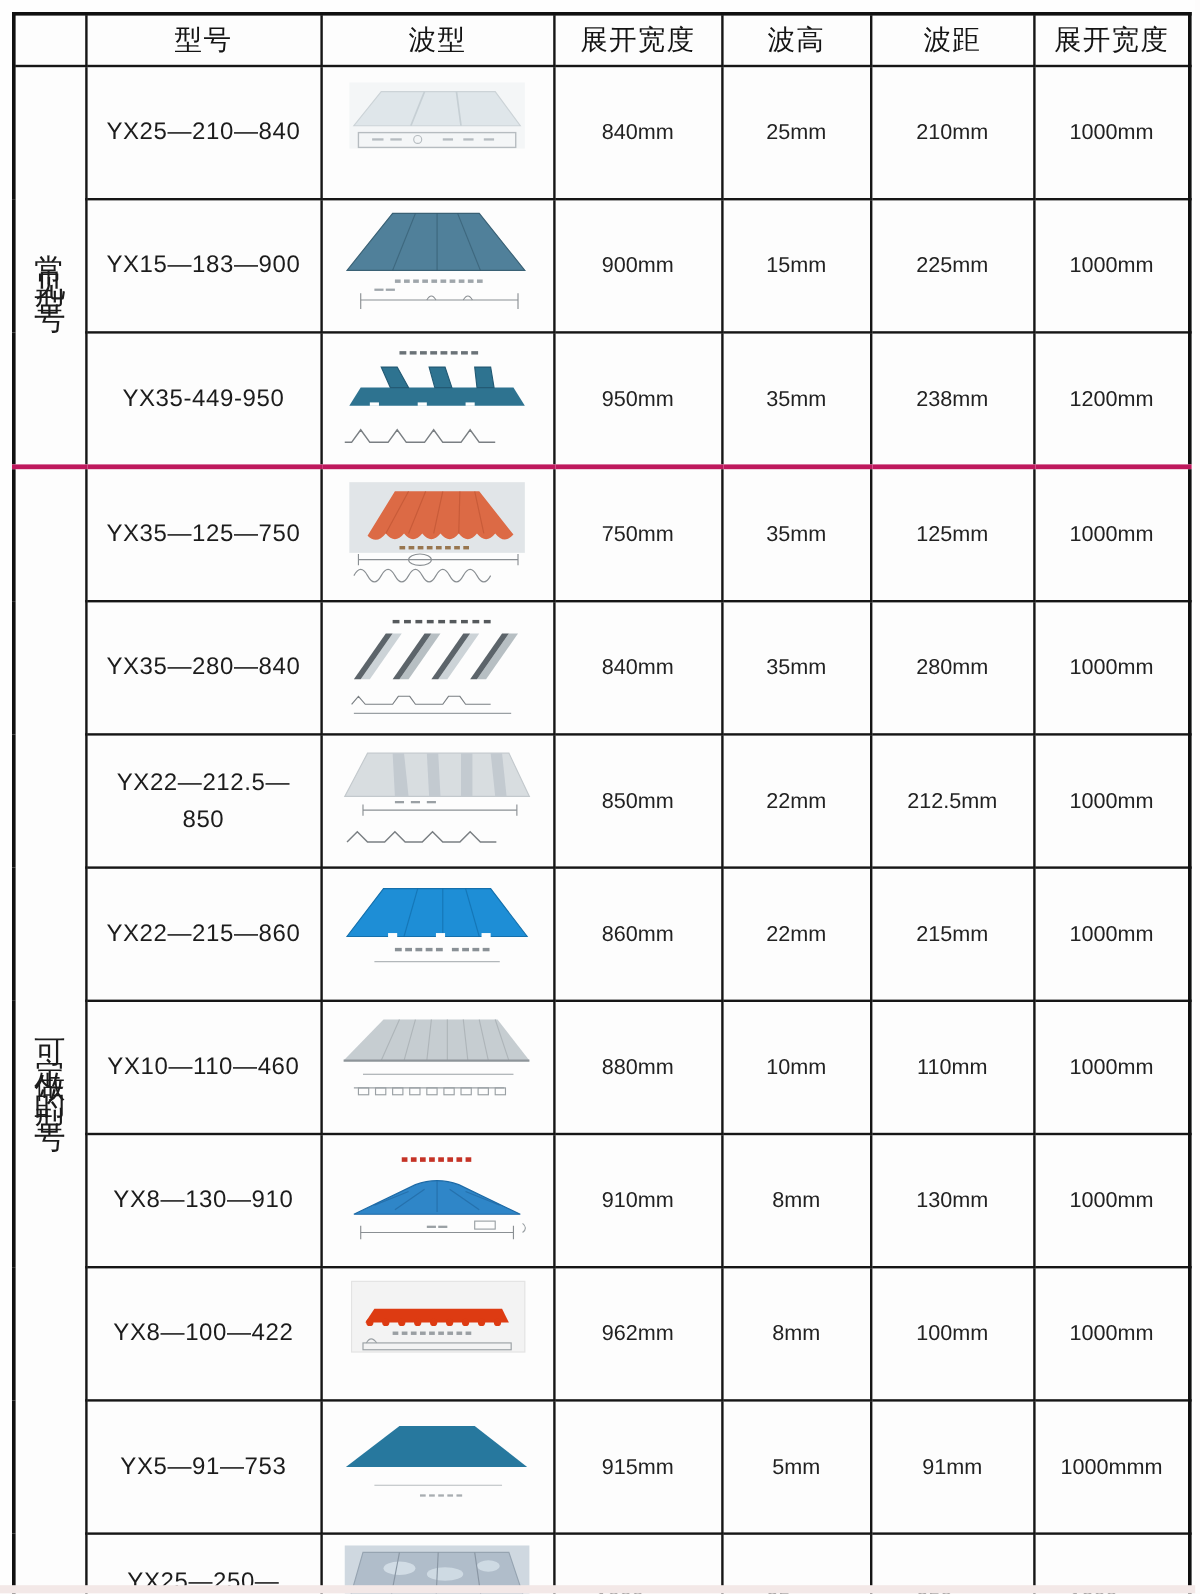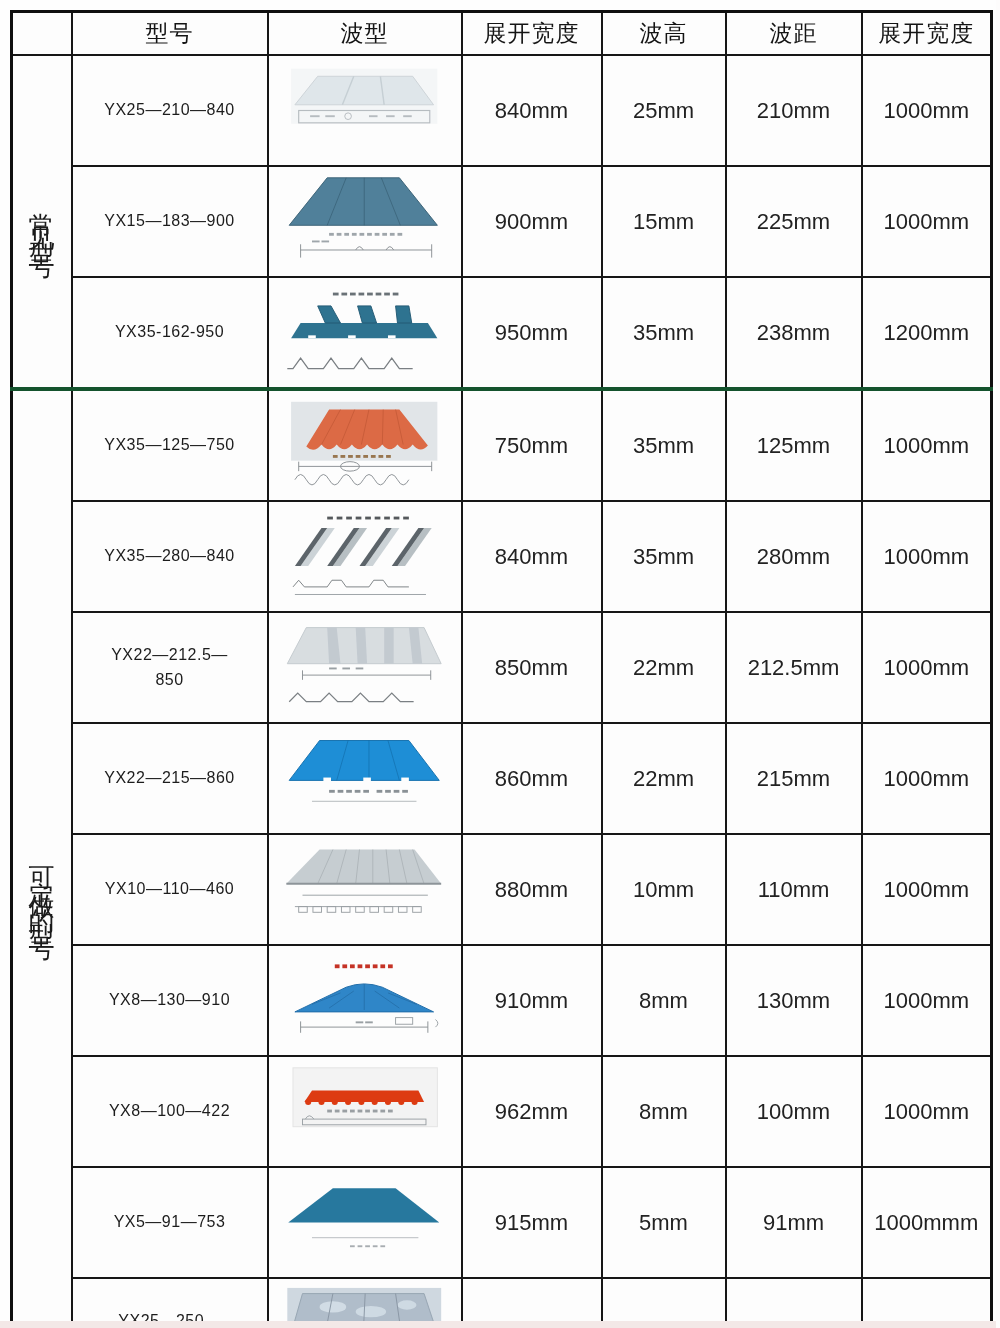--- a/index.html
+++ b/index.html
@@ -14,23 +14,23 @@
     border-collapse:collapse;table-layout:fixed;width:980px;
     border:3px solid #101010;background:#fdfdfd;
   }
   th,td{
     border:2px solid #161616;
     text-align:center;vertical-align:middle;
     padding:0;background:#fdfdfd;overflow:hidden;
   }
   thead th{height:41px;font-size:23px;font-weight:500;color:#141414;letter-spacing:1px;}
   tbody td{height:105px;}
-  tr.group-start td{border-top:4px solid #14532d;}
-  td.model{font-size:16px;color:#1c1c1c;white-space:pre-line;line-height:1.55;letter-spacing:.5px;}
-  td.val{font-size:22px;color:#222;}
+  tr.group-start td{border-top:4px solid #be185d;}
+  td.model{font-size:20px;color:#1c1c1c;white-space:pre-line;line-height:1.55;letter-spacing:.5px;}
+  td.val{font-size:18px;color:#222;}
   td.profile{padding:2px;}
   td.profile .img{width:100%;height:101px;display:flex;align-items:center;justify-content:center;}
   td.profile svg{width:96%;height:100%;}
   td.group-cell{background:#fdfdfd;}
   .vlabel{
     display:inline-block;
     writing-mode:vertical-rl;text-orientation:upright;
     font-size:26px;letter-spacing:14px;color:#1b1b1b;line-height:1.1;
   }
   .bottom-tint{position:absolute;left:0;right:0;bottom:0;height:7px;background:#f3e8e7;}
@@ -113,21 +113,21 @@
                 <rect x="50" y="70" width="8" height="2" fill="#9fa6ab"></rect>
               </svg>
             </div>
           </td>
           <td class="val">900mm</td>
           <td class="val">15mm</td>
           <td class="val">225mm</td>
           <td class="val">1000mm</td>
         </tr>
         <tr>
-          <td class="model">YX35-162-950</td>
+          <td class="model">YX35-449-950</td>
           <td class="profile">
             <div class="img">
               <svg viewBox="0 0 190 100" preserveAspectRatio="xMidYMid meet">
                 <rect x="62" y="8" width="6" height="3" fill="#6a7277"></rect>
                 <rect x="71" y="8" width="6" height="3" fill="#6a7277"></rect>
                 <rect x="80" y="8" width="6" height="3" fill="#6a7277"></rect>
                 <rect x="89" y="8" width="6" height="3" fill="#6a7277"></rect>
                 <rect x="98" y="8" width="6" height="3" fill="#6a7277"></rect>
                 <rect x="107" y="8" width="6" height="3" fill="#6a7277"></rect>
                 <rect x="116" y="8" width="6" height="3" fill="#6a7277"></rect>

